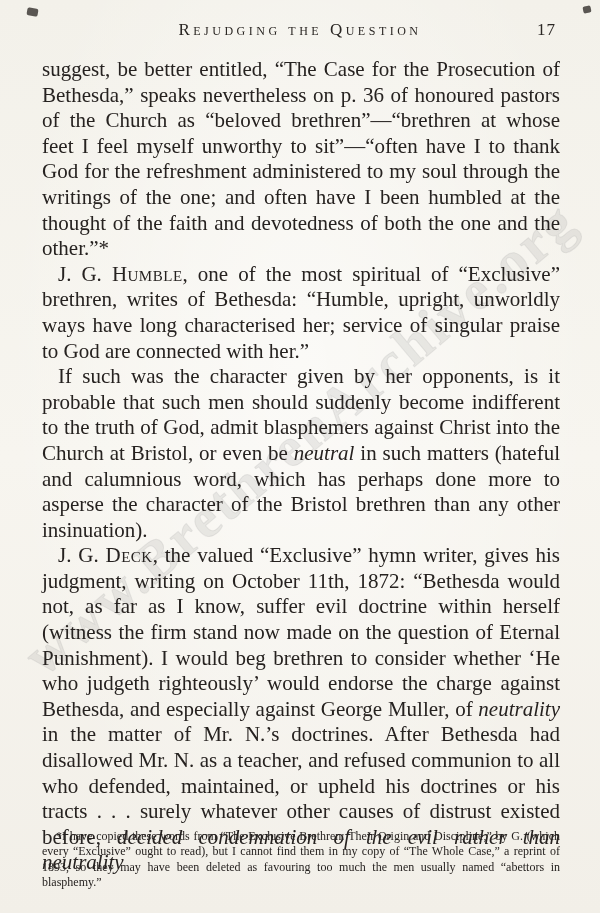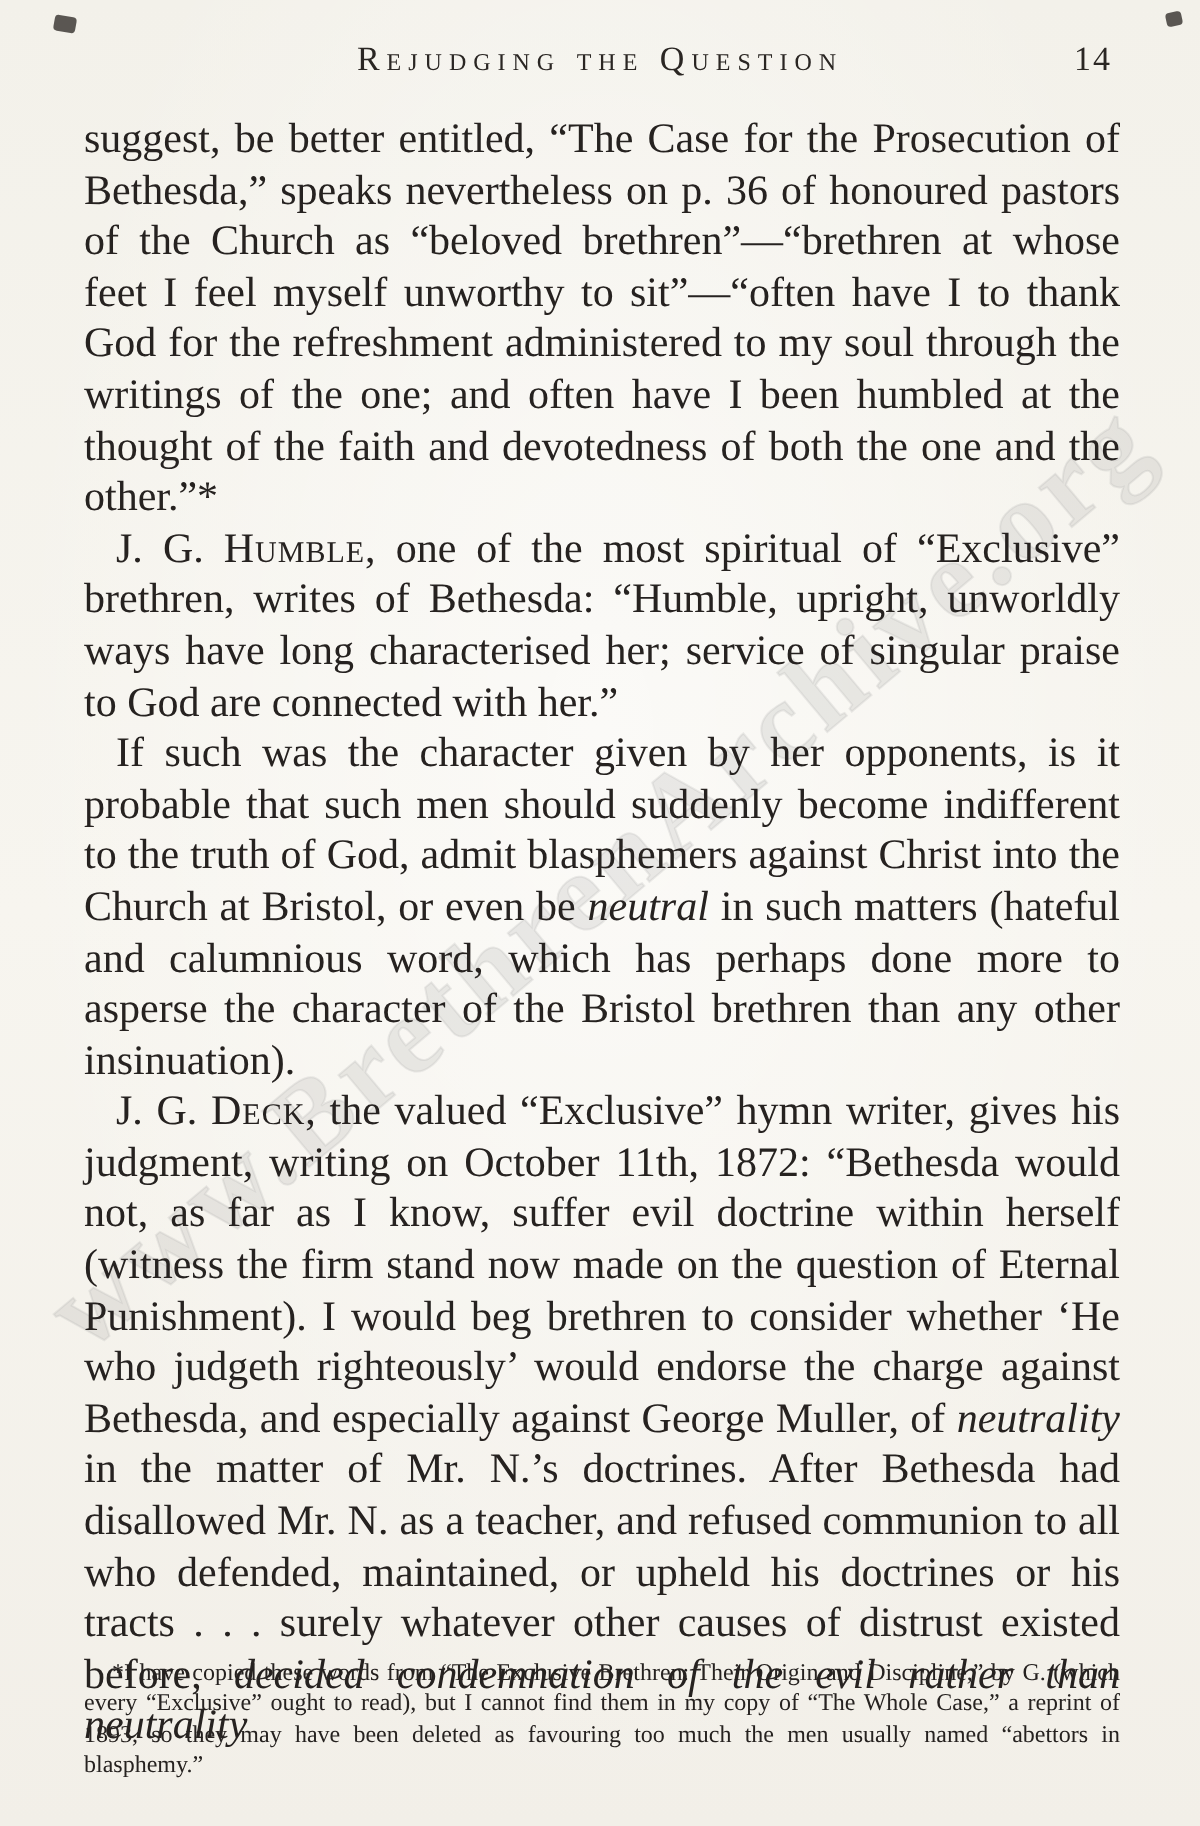--- a/index.html
+++ b/index.html
@@ -109,21 +109,21 @@
 
 <div class="page">
 
   <div class="watermark">www.BrethrenArchive.org</div>
 
   <div class="scan-artifact artifact-tl"></div>
   <div class="scan-artifact artifact-tr"></div>
 
   <div class="header">
     <span class="running-title">Rejudging the Question</span>
-    <span class="page-number">14</span>
+    <span class="page-number">17</span>
   </div>
 
   <div class="text-block">
     <p class="noindent"><span>suggest, be better entitled, “The Case for the Prosecution of Bethesda,” speaks nevertheless on p. 36 of honoured pastors of the Church as “beloved brethren”—“brethren at whose feet I feel myself unworthy to sit”—“often have I to thank God for the refreshment administered to my soul through the writings of the one; and often have I been humbled at the thought of the faith and devotedness of both the one and the other.”*</span></p>
 
     <p><span>J. G. </span><span class="sc">Humble</span><span>, one of the most spiritual of “Exclusive” brethren, writes of Bethesda: “Humble, upright, unworldly ways have long characterised her; service of singular praise to God are connected with her.”</span></p>
 
     <p><span>If such was the character given by her opponents, is it probable that such men should suddenly become indifferent to the truth of God, admit blasphemers against Christ into the Church at Bristol, or even be </span><span class="it">neutral</span><span> in such matters (hateful and calumnious word, which has perhaps done more to asperse the character of the Bristol brethren than any other insinuation).</span></p>
 
     <p><span>J. G. </span><span class="sc">Deck</span><span>, the valued “Exclusive” hymn writer, gives his judgment, writing on October 11th, 1872: “Bethesda would not, as far as I know, suffer evil doctrine within herself (witness the firm stand now made on the question of Eternal Punishment). I would beg brethren to consider whether ‘He who judgeth righteously’ would endorse the charge against Bethesda, and especially against George Muller, of </span><span class="it">neutrality</span><span> in the matter of Mr. N.’s doctrines. After Bethesda had disallowed Mr. N. as a teacher, and refused communion to all who defended, maintained, or upheld his doctrines or his tracts . . . surely whatever other causes of distrust existed before, </span><span class="it">decided condemnation of the evil rather than neutrality</span></p>

